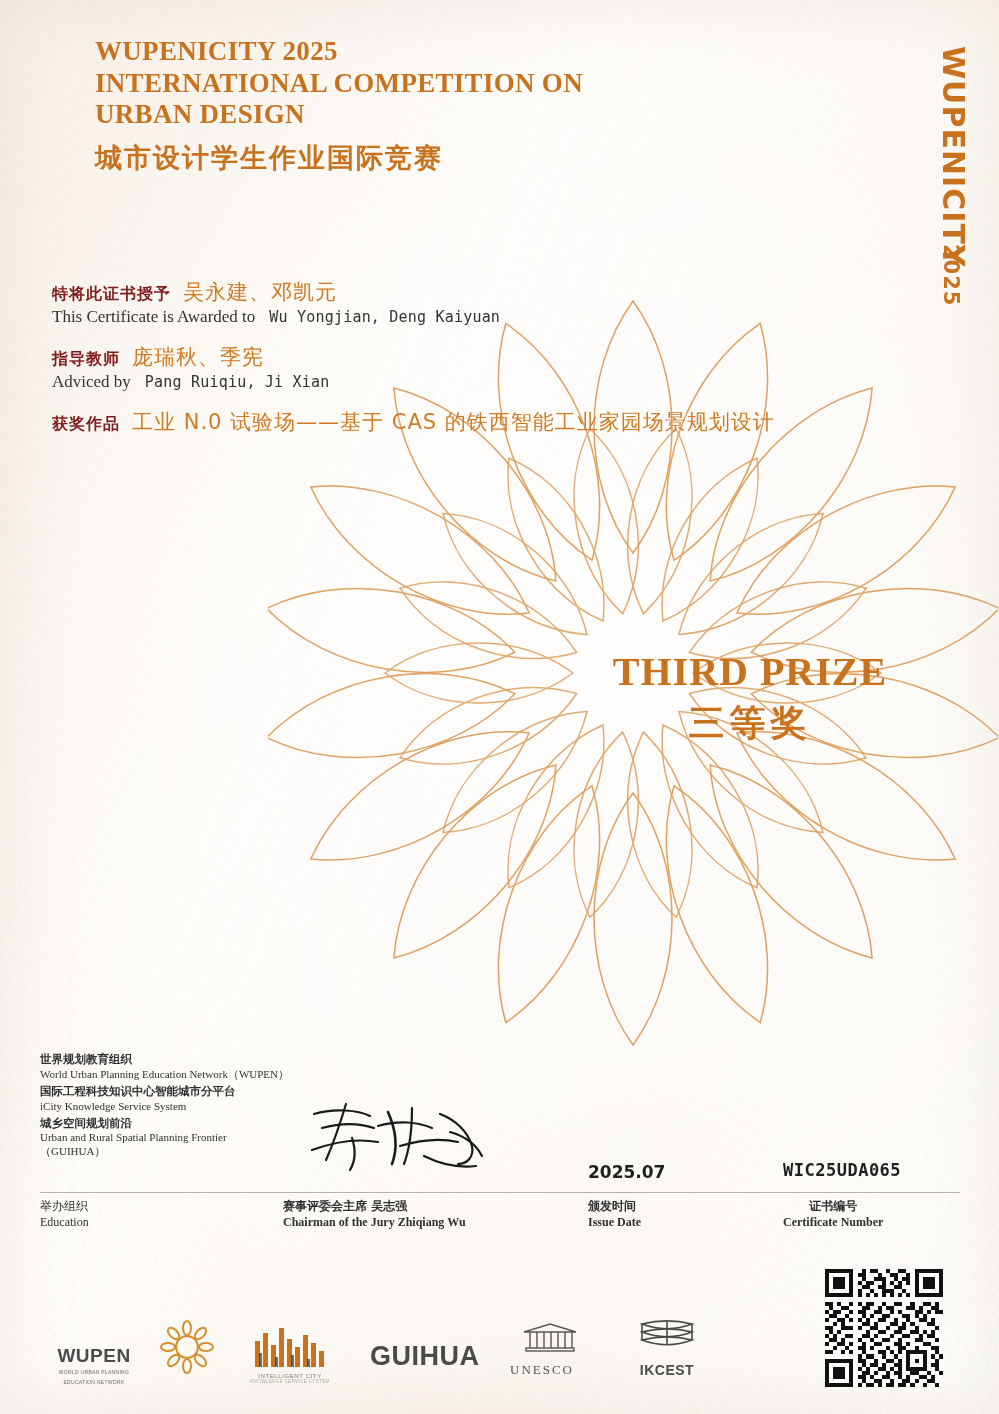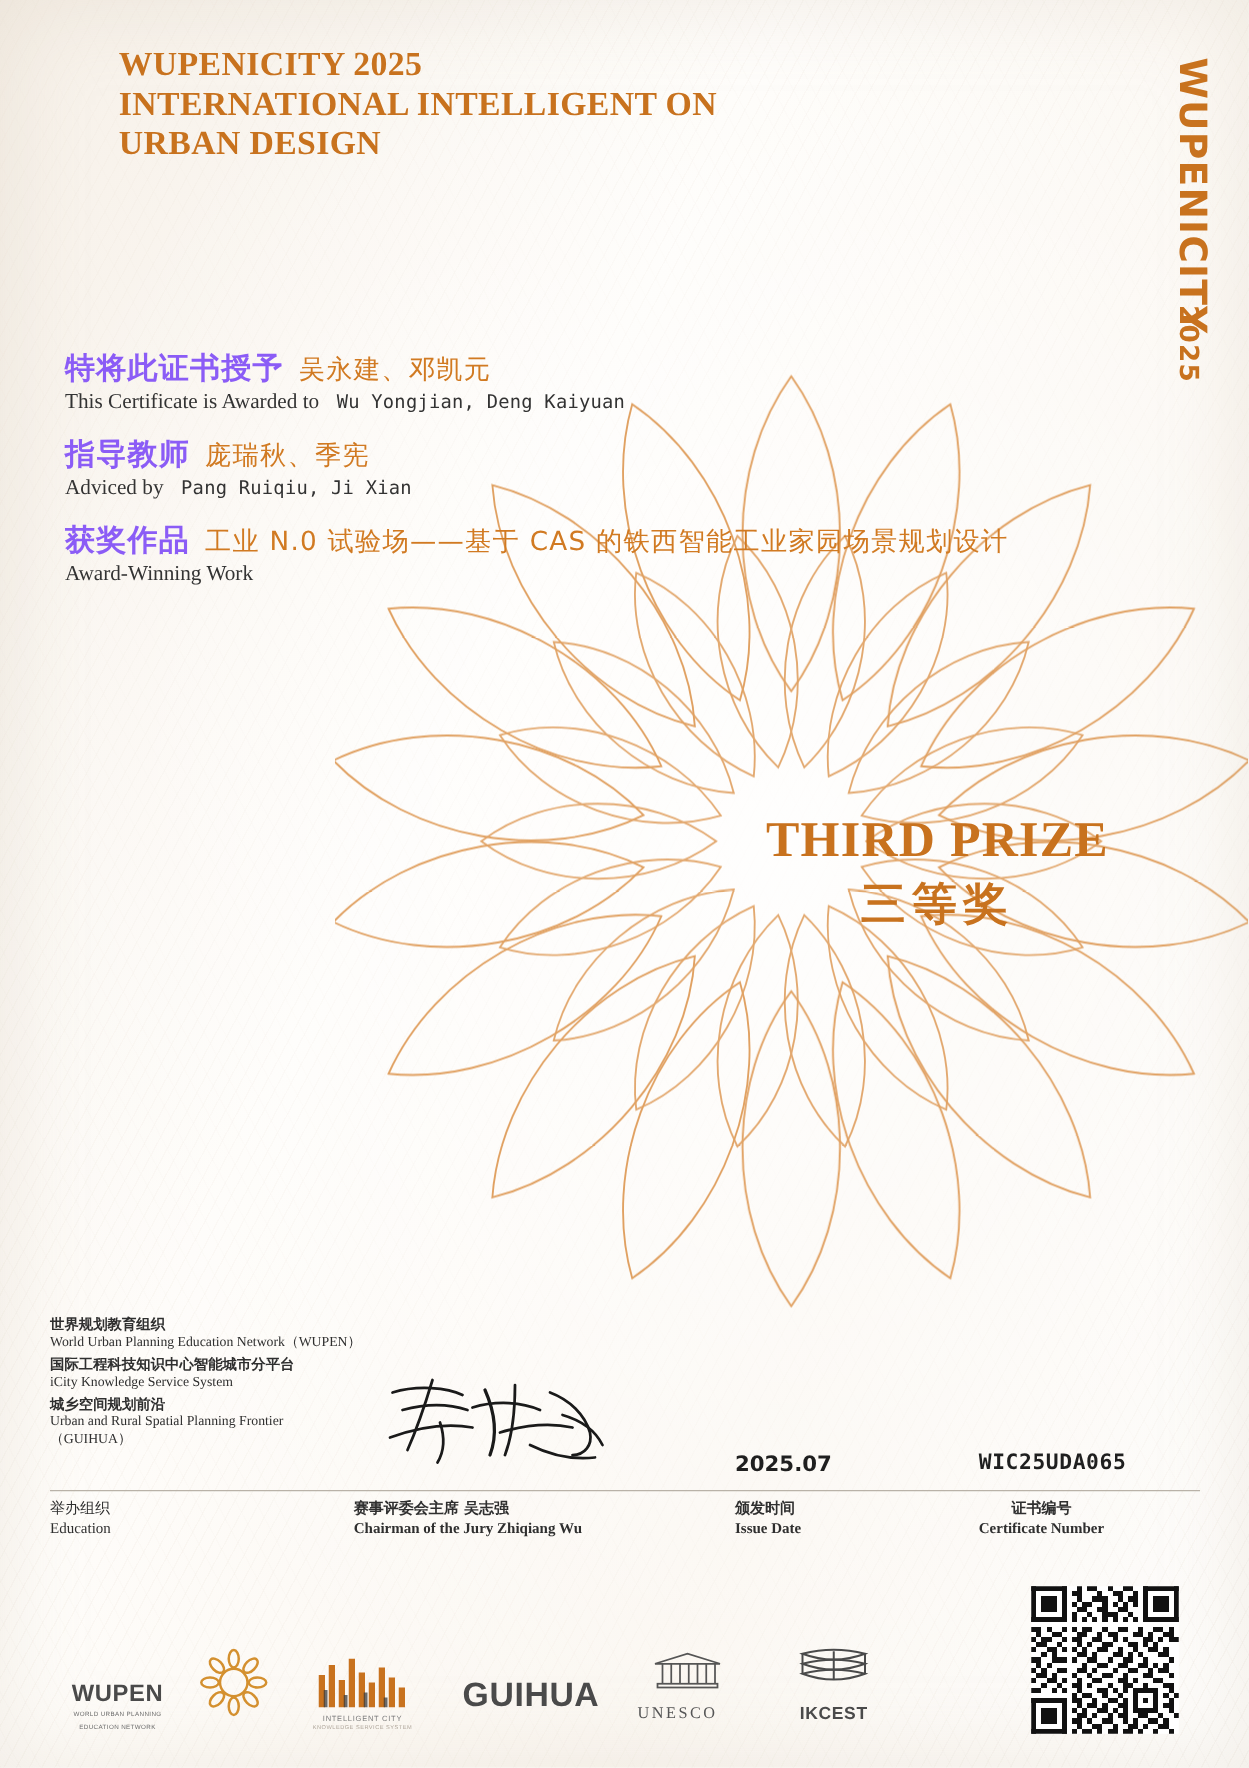--- a/index.html
+++ b/index.html
@@ -116,22 +116,22 @@
   }
   .row { margin-bottom: 16px; }
   .row .line1 {
     display: flex;
     align-items: baseline;
     gap: 12px;
   }
   .lab-cn {
     font-family: "DejaVu Sans", sans-serif;
     font-weight: bold;
-    font-size: 24px;
-    color: #8b5cf6;
+    font-size: 16px;
+    color: #7f1d1d;
     letter-spacing: 1px;
     white-space: nowrap;
   }
   .val-cn {
     font-family: "DejaVu Sans", sans-serif;
     font-size: 21px;
     color: #d17a22;
     letter-spacing: 1px;
   }
   .row .line2 {
@@ -391,23 +391,24 @@
       </g>
     </g>
   </svg>
 </div>
 
 <div class="edge-shade"></div>
 
 <div class="header">
   <div class="title-en">
     <span class="ln">WUPENICITY 2025</span>
-    <span class="ln">INTERNATIONAL INTELLIGENT ON</span>
+    <span class="ln">INTERNATIONAL COMPETITION ON</span>
     <span class="ln">URBAN DESIGN</span>
   </div>
+  <div class="title-cn">城市设计学生作业国际竞赛</div>
 </div>
 
 <div class="side-logo">
   <div class="vtext">WUPENICITY</div>
   <div class="vyear">2025</div>
 </div>
 
 <div class="body-block">
 
   <div class="row">
@@ -429,24 +430,20 @@
     <div class="line2">
       <span class="lab-en">Adviced by</span>
       <span class="val-en">Pang Ruiqiu, Ji Xian</span>
     </div>
   </div>
 
   <div class="row">
     <div class="line1">
       <span class="lab-cn">获奖作品</span>
       <span class="val-cn">工业 N.0 试验场——基于 CAS 的铁西智能工业家园场景规划设计</span>
-    </div>
-    <div class="line2">
-      <span class="lab-en">Award-Winning Work</span>
-      <span class="val-en"></span>
     </div>
   </div>
 
 </div>
 
 <div class="prize">
   <div class="prize-en">THIRD PRIZE</div>
   <div class="prize-cn">三等奖</div>
 </div>
 

